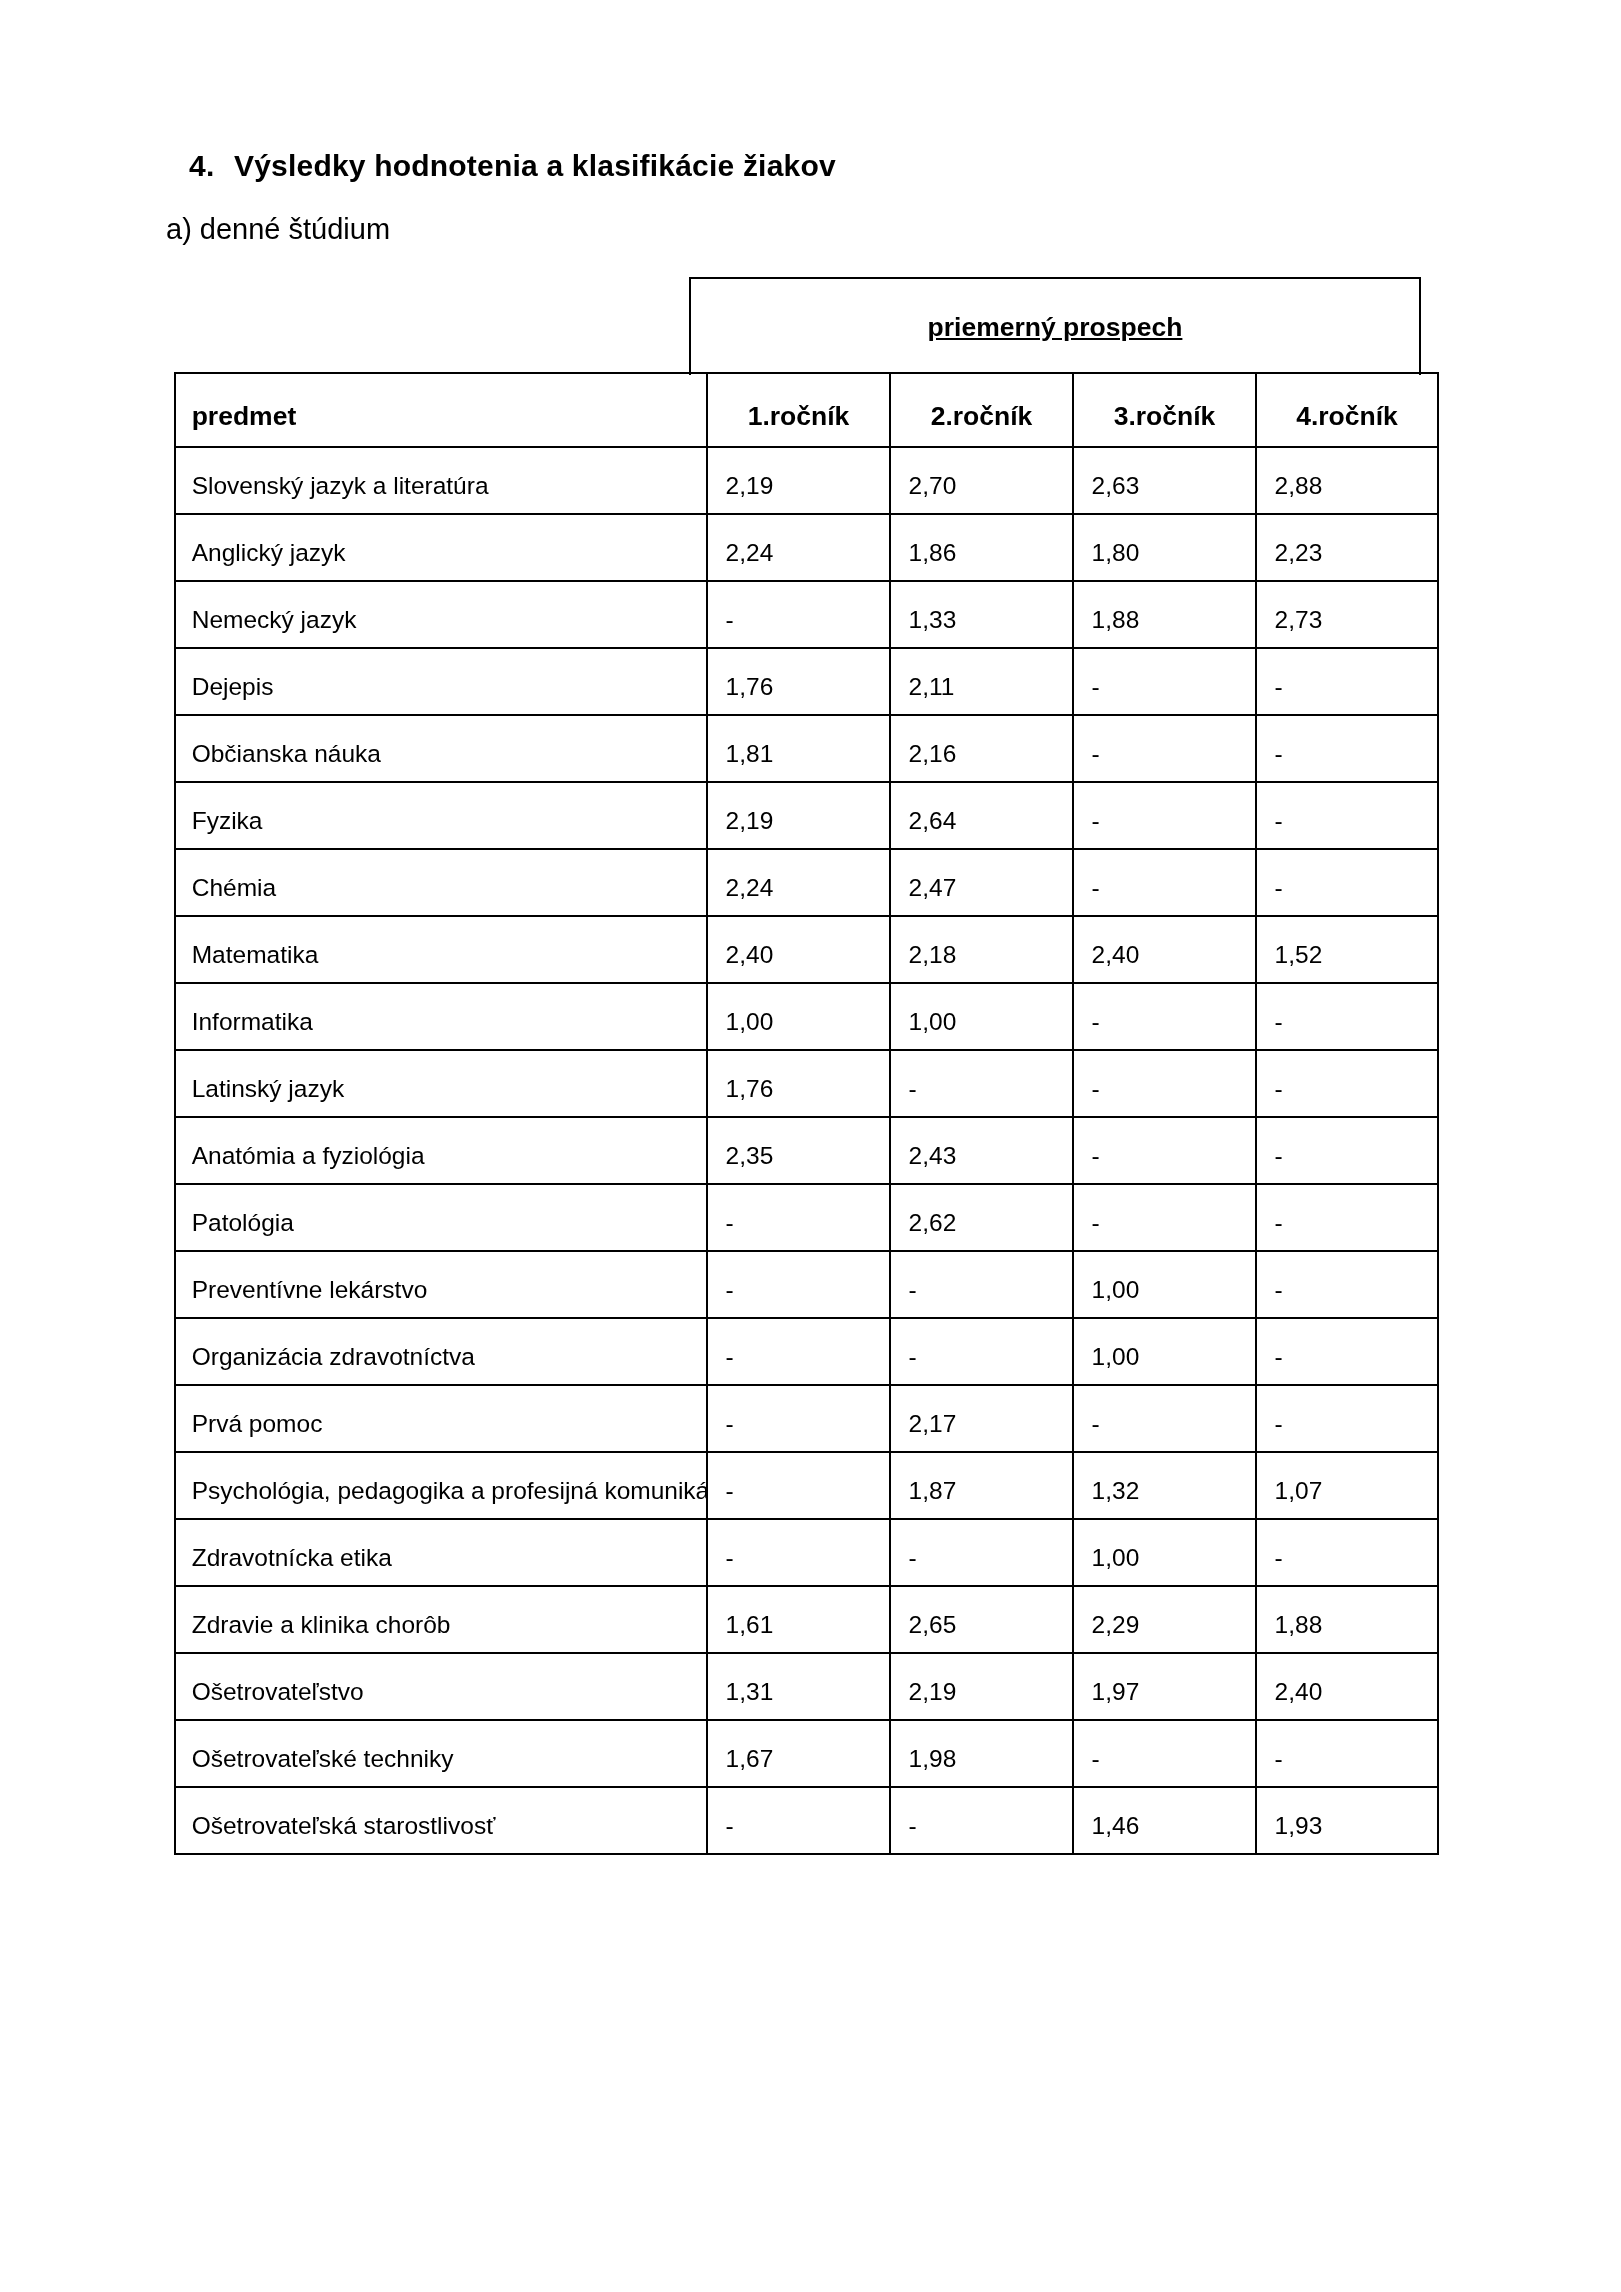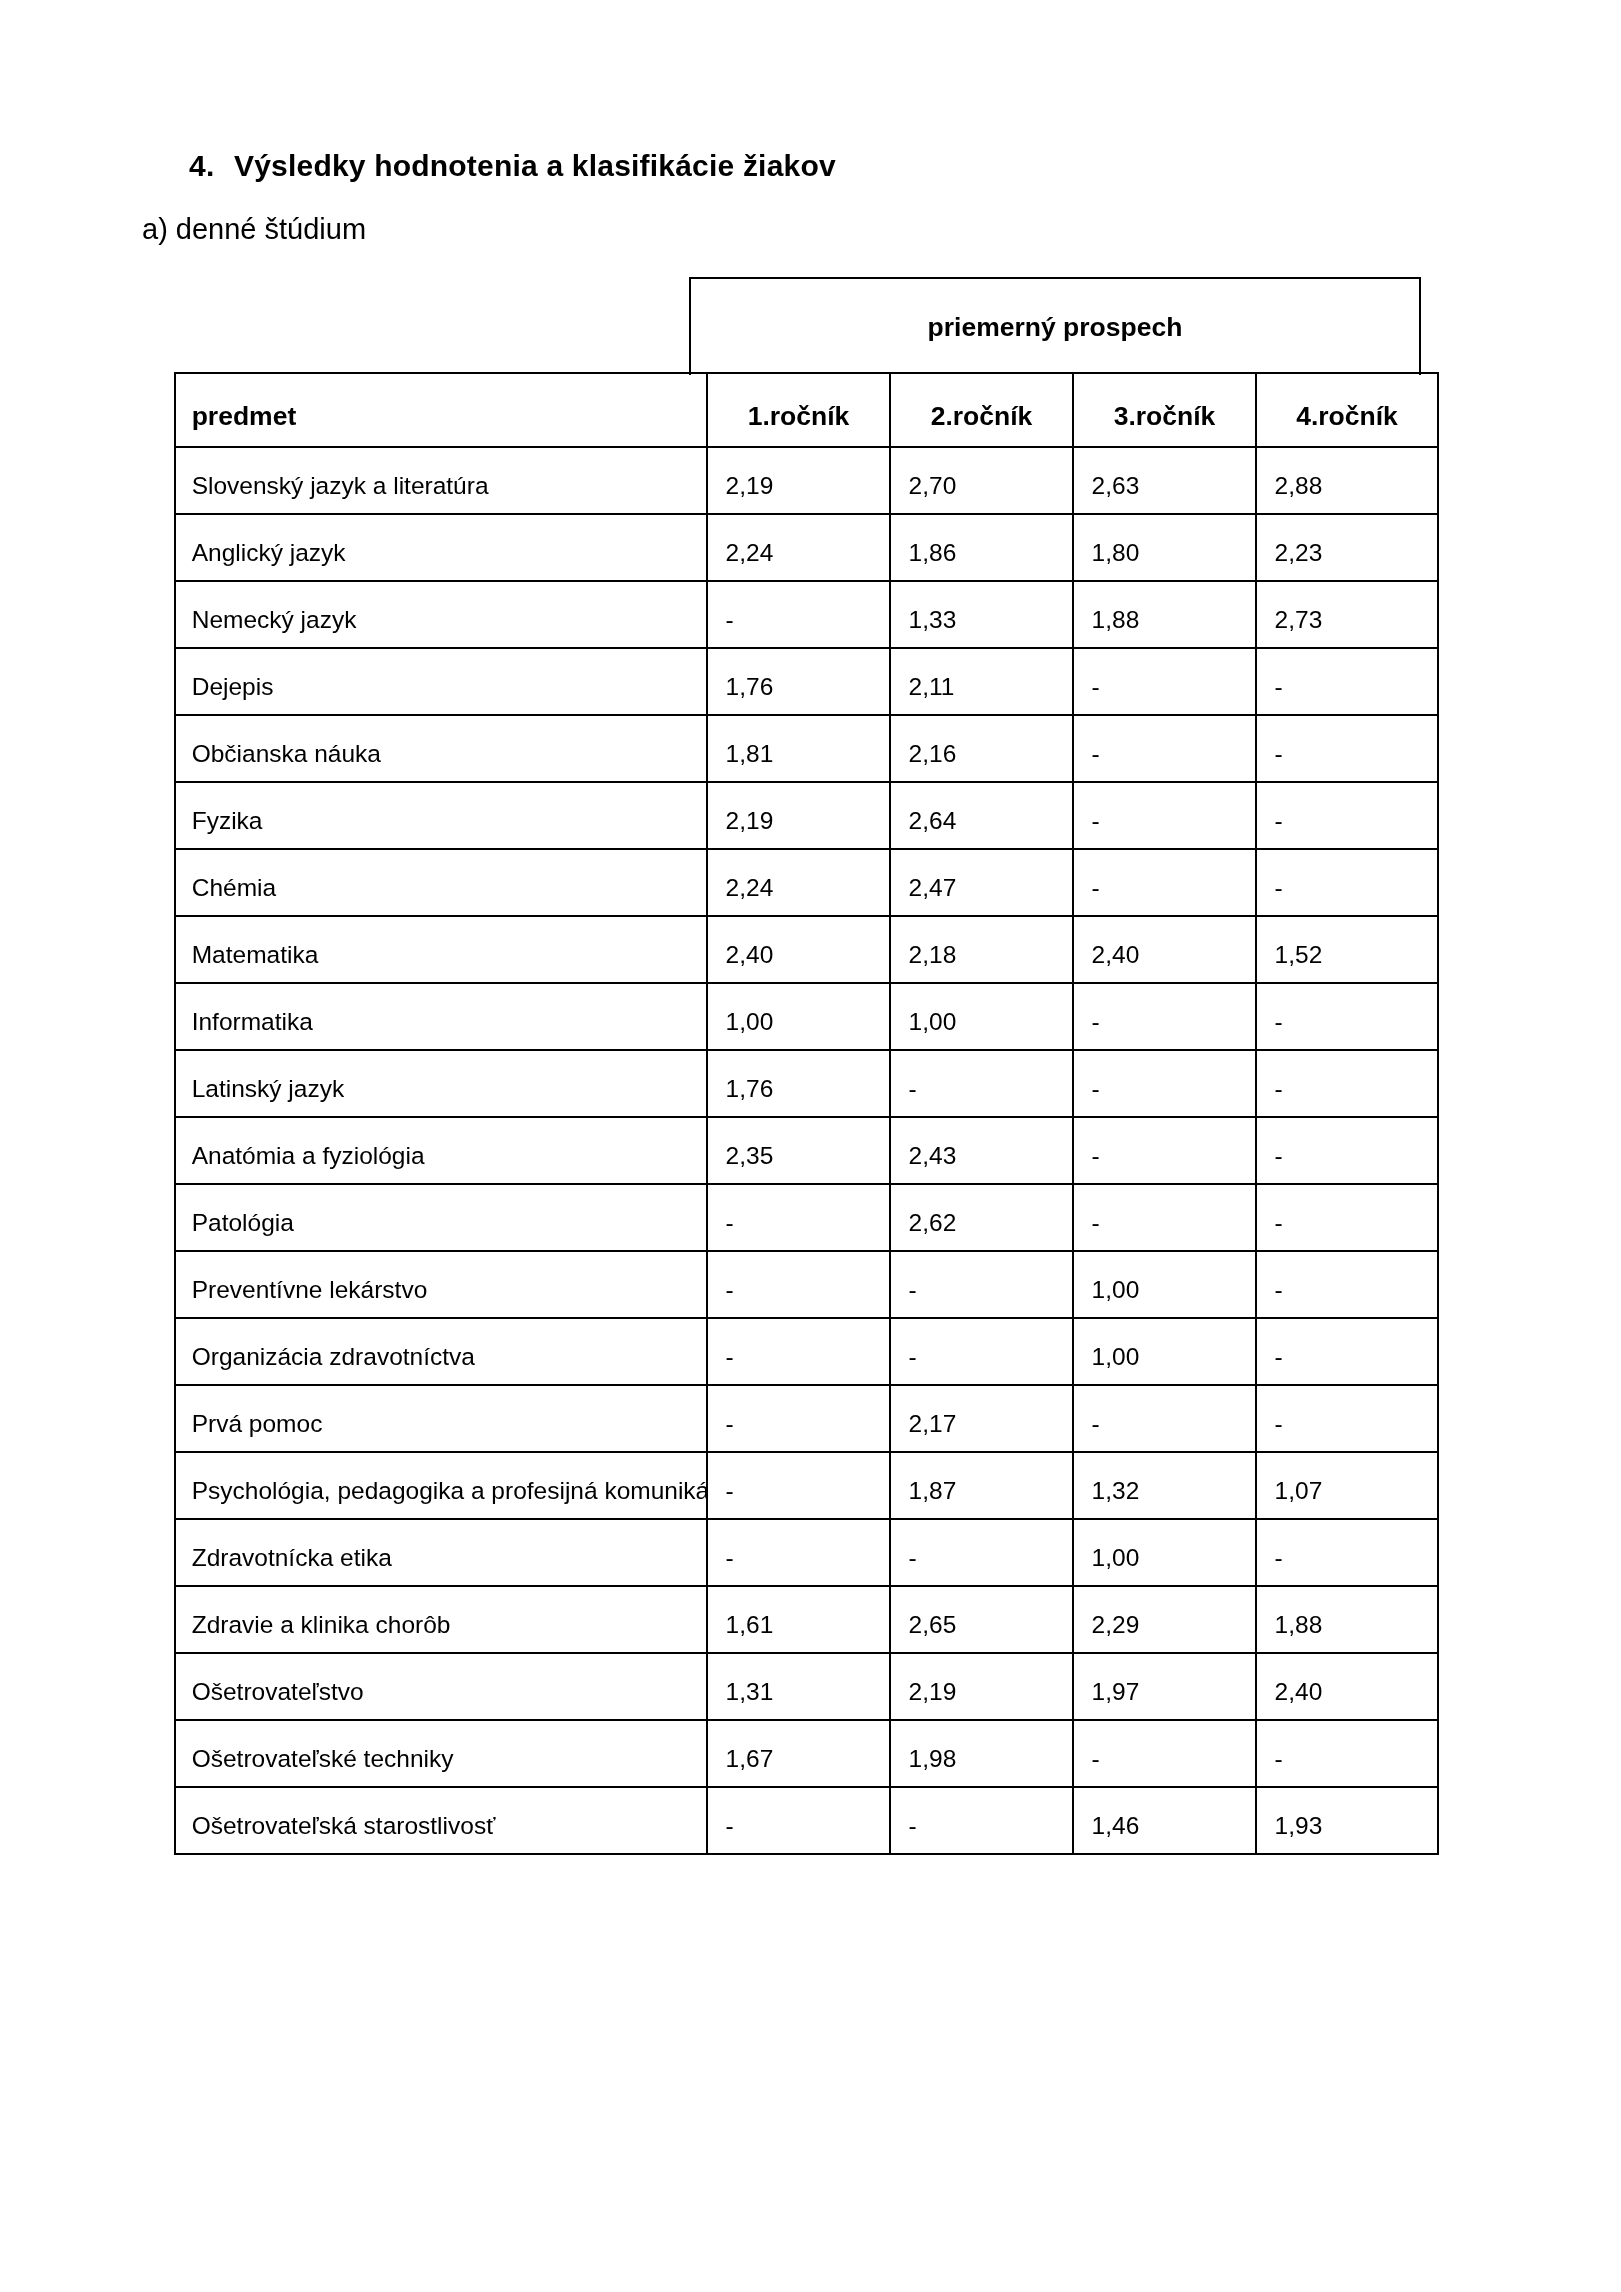--- a/index.html
+++ b/index.html
@@ -24,40 +24,41 @@
     font-weight: bold;
     white-space: nowrap;
     letter-spacing: 0.2px;
   }
   .heading .num {
     display: inline-block;
     margin-right: 19.6px;
   }
   .subheading {
     position: absolute;
-    left: 142px;
+    left: 166px;
     top: 213px;
     font-size: 29px;
     white-space: nowrap;
   }
   .band {
     position: absolute;
     left: 689px;
     top: 277px;
     width: 732px;
     height: 98px;
     box-sizing: border-box;
     border-top: 2.9px solid #000;
     border-left: 2.9px solid #000;
     border-right: 2.9px solid #000;
     display: flex;
     align-items: center;
     justify-content: center;
     font-size: 26.5px;
     font-weight: bold;
+    text-decoration: underline;
   }
   table.results {
     position: absolute;
     left: 174px;
     top: 372px;
     width: 1264px;
     border-collapse: collapse;
     table-layout: fixed;
   }
   table.results th,

